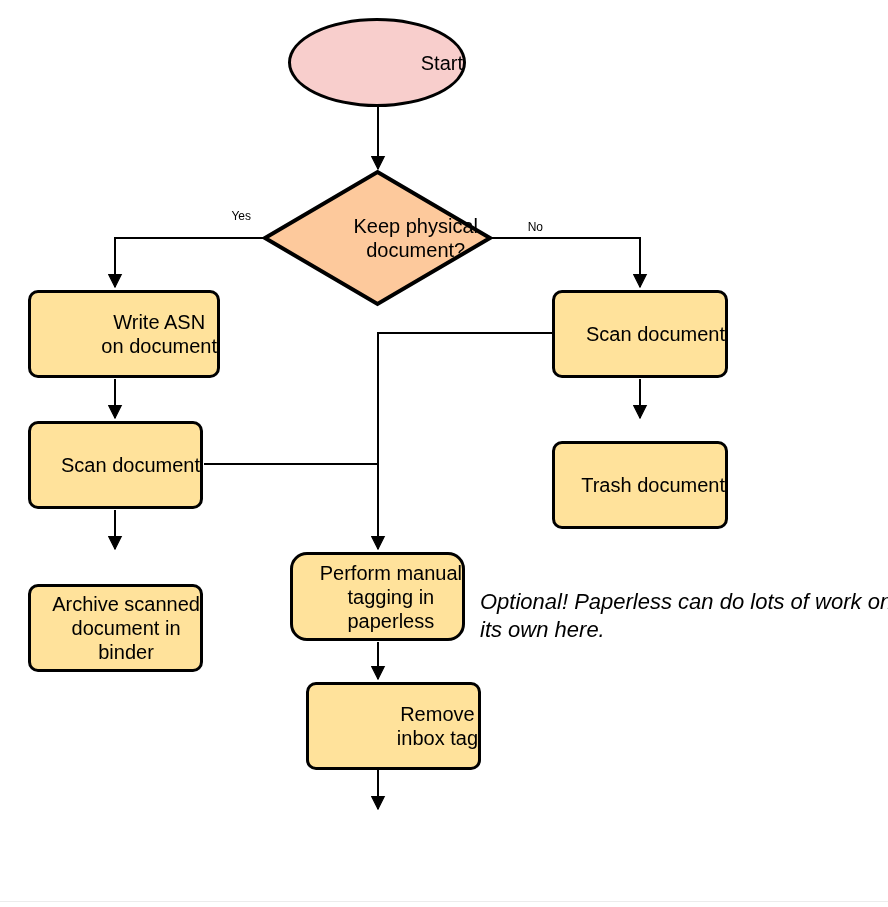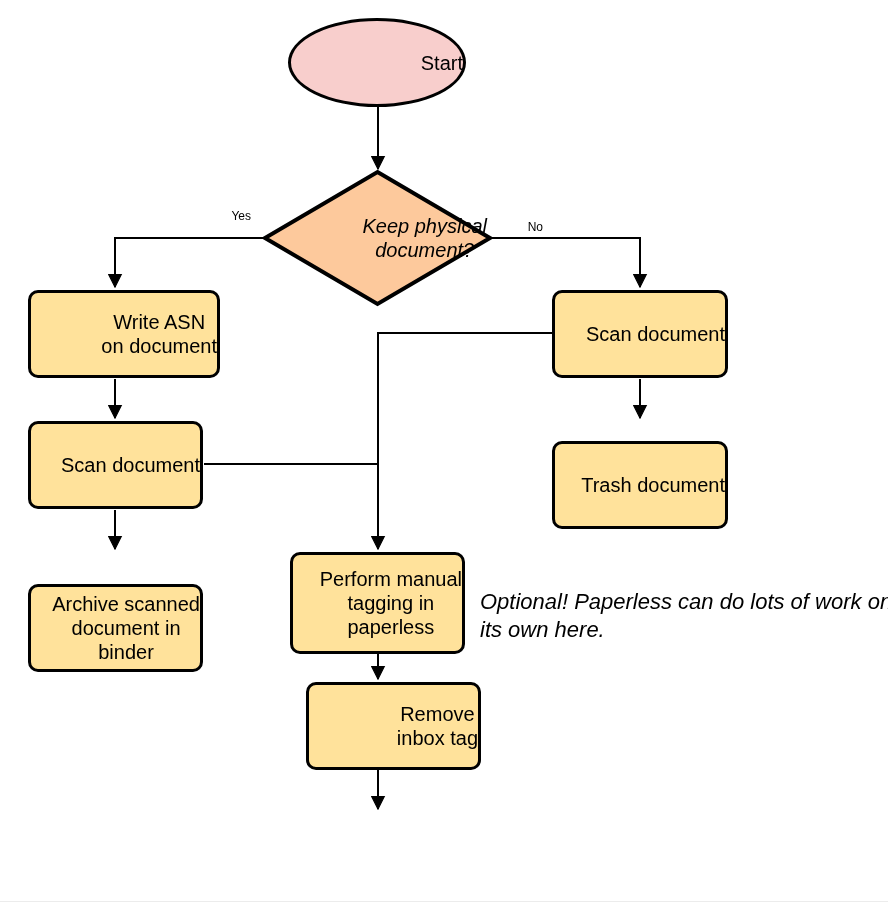--- a/index.html
+++ b/index.html
@@ -57,27 +57,27 @@
   }
   .bottom-rule {
     position: absolute;
     left: 0; top: 901px;
     width: 888px; height: 1px;
     background: #ececec;
   }
 
   
   #node-start       { left: 288px; top: 18px;  width: 178px; height: 89px; }
-  #node-decision-lb { left: 287px; top: 200px; width: 200px; height: 76px; font-style: italic; }
+  #node-decision-lb { left: 278px; top: 200px; width: 200px; height: 76px; }
   #node-write-asn   { left: 28px;  top: 290px; width: 192px; height: 88px; }
   #node-scan-left   { left: 28px;  top: 421px; width: 175px; height: 88px; }
   #node-archive     { left: 28px;  top: 584px; width: 175px; height: 88px; }
   #node-scan-right  { left: 552px; top: 290px; width: 176px; height: 88px; }
   #node-trash       { left: 552px; top: 441px; width: 176px; height: 88px; }
-  #node-tagging     { left: 290px; top: 552px; width: 175px; height: 102px; }
+  #node-tagging     { left: 290px; top: 552px; width: 175px; height: 89px; border-radius: 17px; }
   #node-remove      { left: 290px; top: 682px; width: 175px; height: 88px; margin-left: 16px; }
   #node-end         { left: 288px; top: 812px; width: 178px; height: 89px; }
   #label-yes        { left: 205px; top: 209px; }
   #label-no         { left: 497px; top: 220px; }
 </style>
 </head>
 <body>
 
 <div class="canvas">
 

